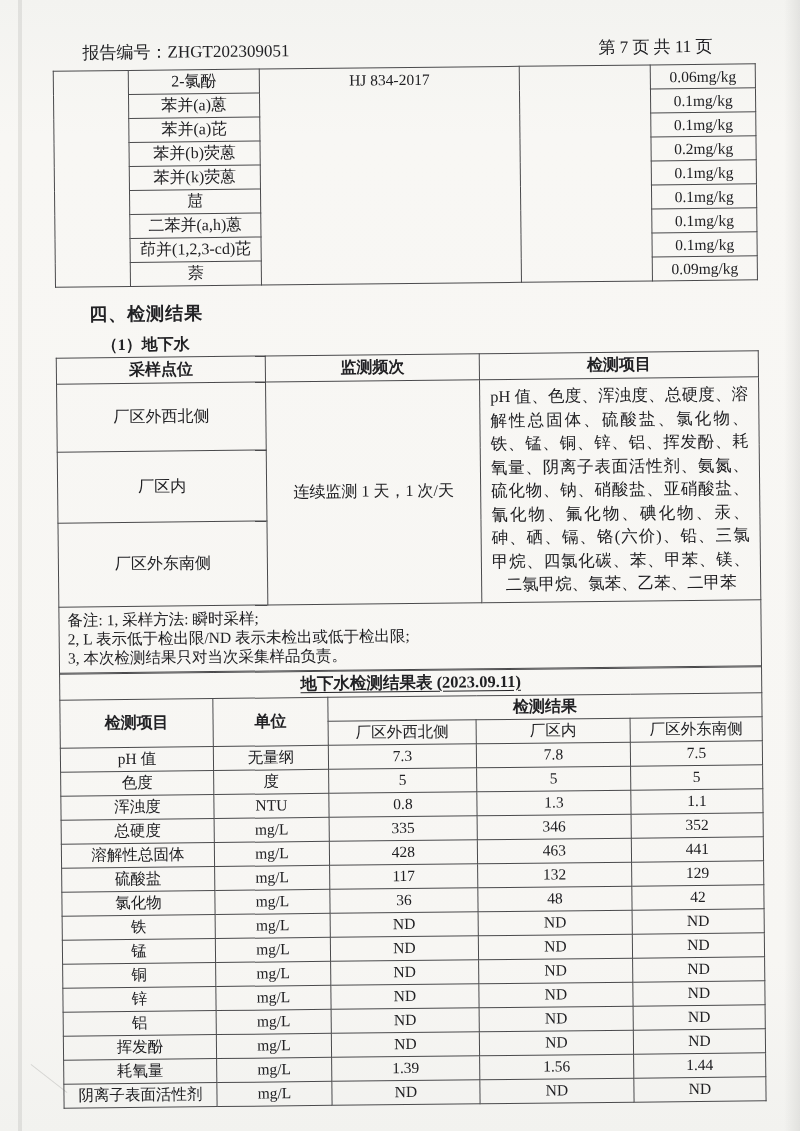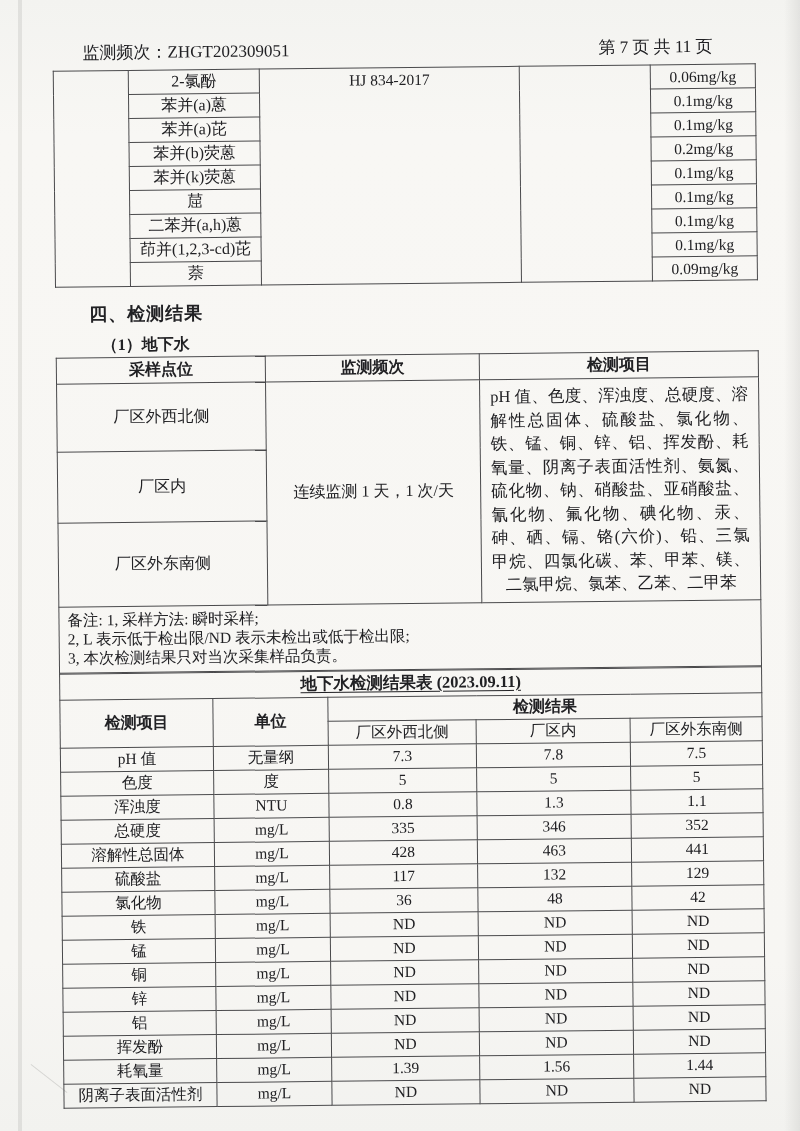--- a/index.html
+++ b/index.html
@@ -75,21 +75,21 @@
 <body>
 
 <div class="paper">
   <div class="edge-left"></div>
   <div class="edge-right"></div>
   <div class="fold-mark"></div>
 
   <div class="content">
 
     <div class="page-header">
-      <div><span>监测频次：</span><span>ZHGT202309051</span></div>
+      <div><span>报告编号：</span><span>ZHGT202309051</span></div>
       <div>第 7 页 共 11 页</div>
     </div>
 
     <table class="t1">
       <colgroup>
           <col style="width:75px">
           <col style="width:131px">
           <col style="width:260px">
           <col style="width:131px">
           <col style="width:105px">

